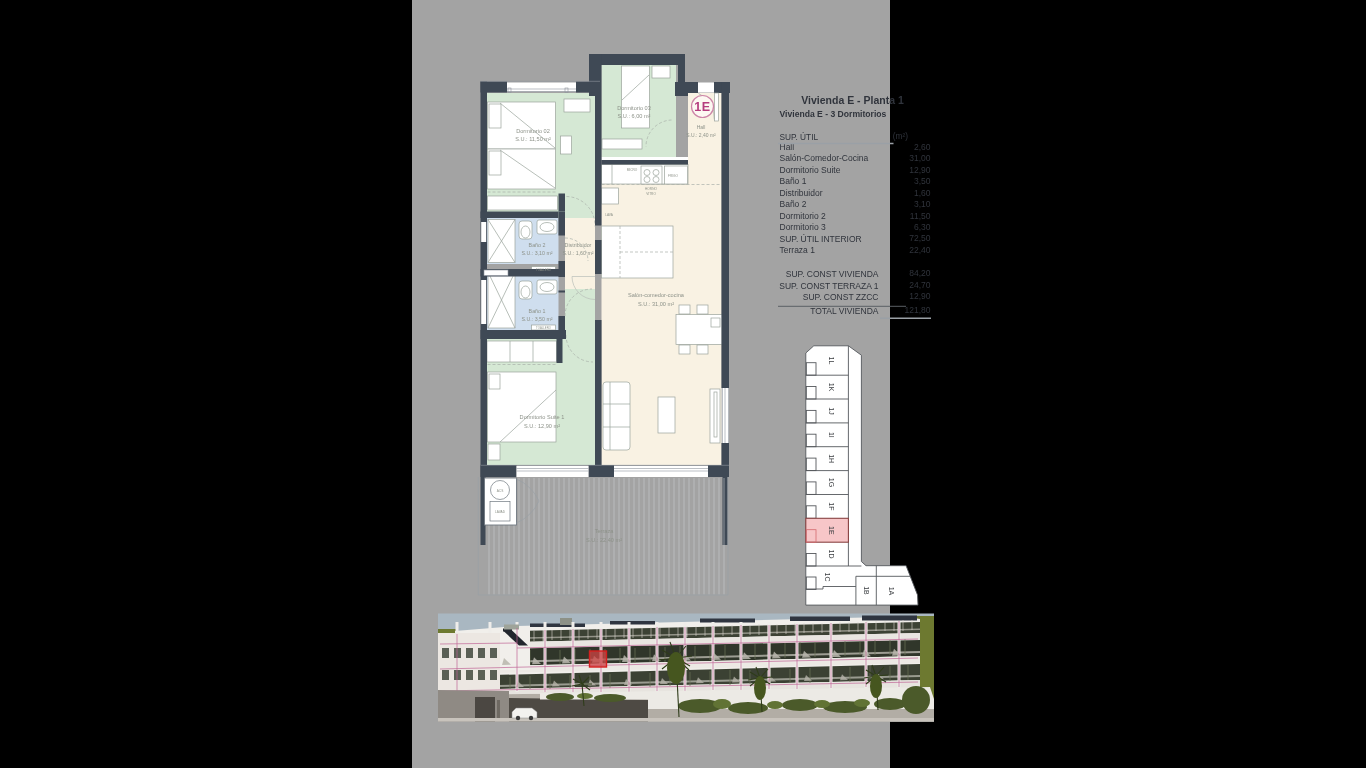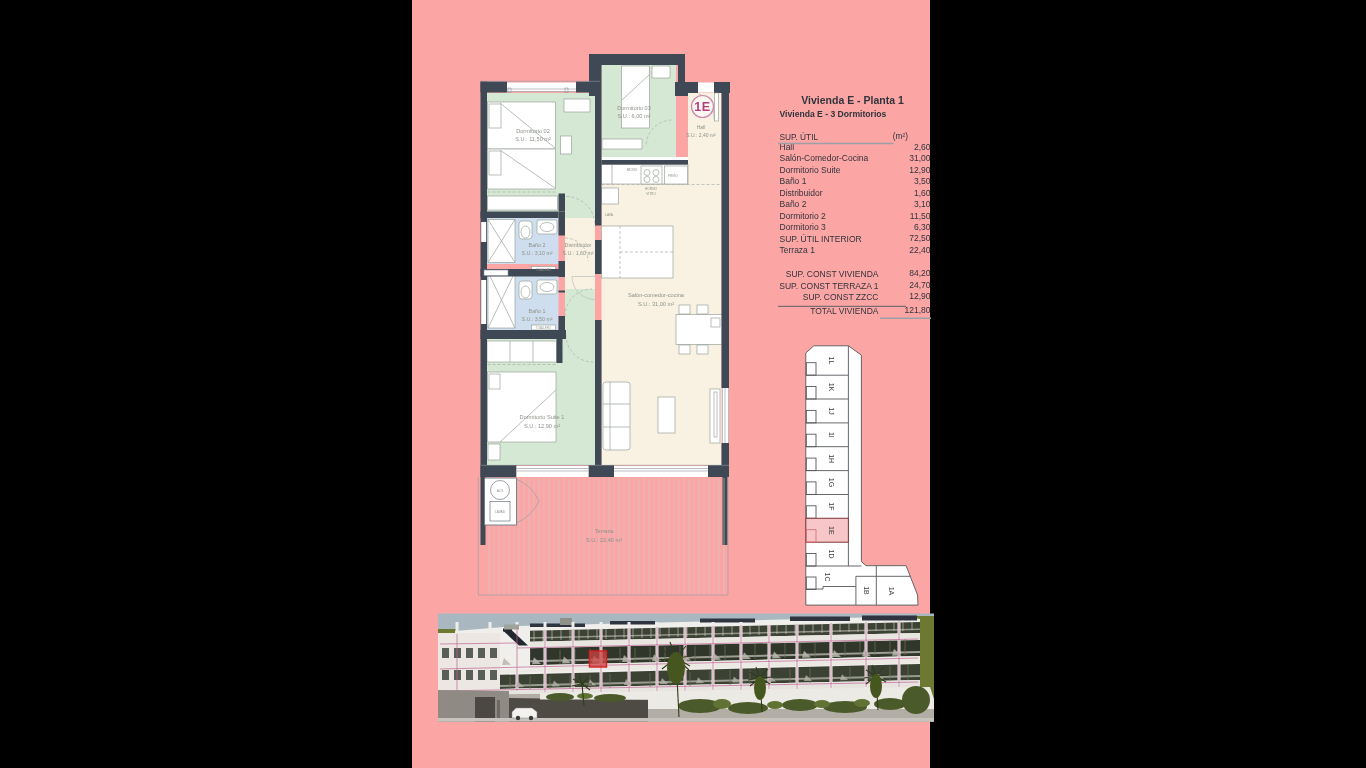--- a/index.html
+++ b/index.html
@@ -1,16 +1,16 @@
 <!DOCTYPE html>
 <html><head>
 <meta charset="utf-8">
 <style>
 html,body{margin:0;padding:0;background:#000;width:1366px;height:768px;overflow:hidden}
-#page{position:absolute;left:412px;top:0;width:518px;height:768px;background:#fca5a5}
+#page{position:absolute;left:412px;top:0;width:478px;height:768px;background:#a3a3a3}
 text{font-family:"Liberation Sans",sans-serif}
 </style>
 </head>
 <body>
 <div id="page">
 <svg width="543" height="768" viewBox="412 0 543 768">
 
 <g id="plan">
 
 <rect x="487" y="93" width="108" height="125" fill="#d5e8d4"></rect>

